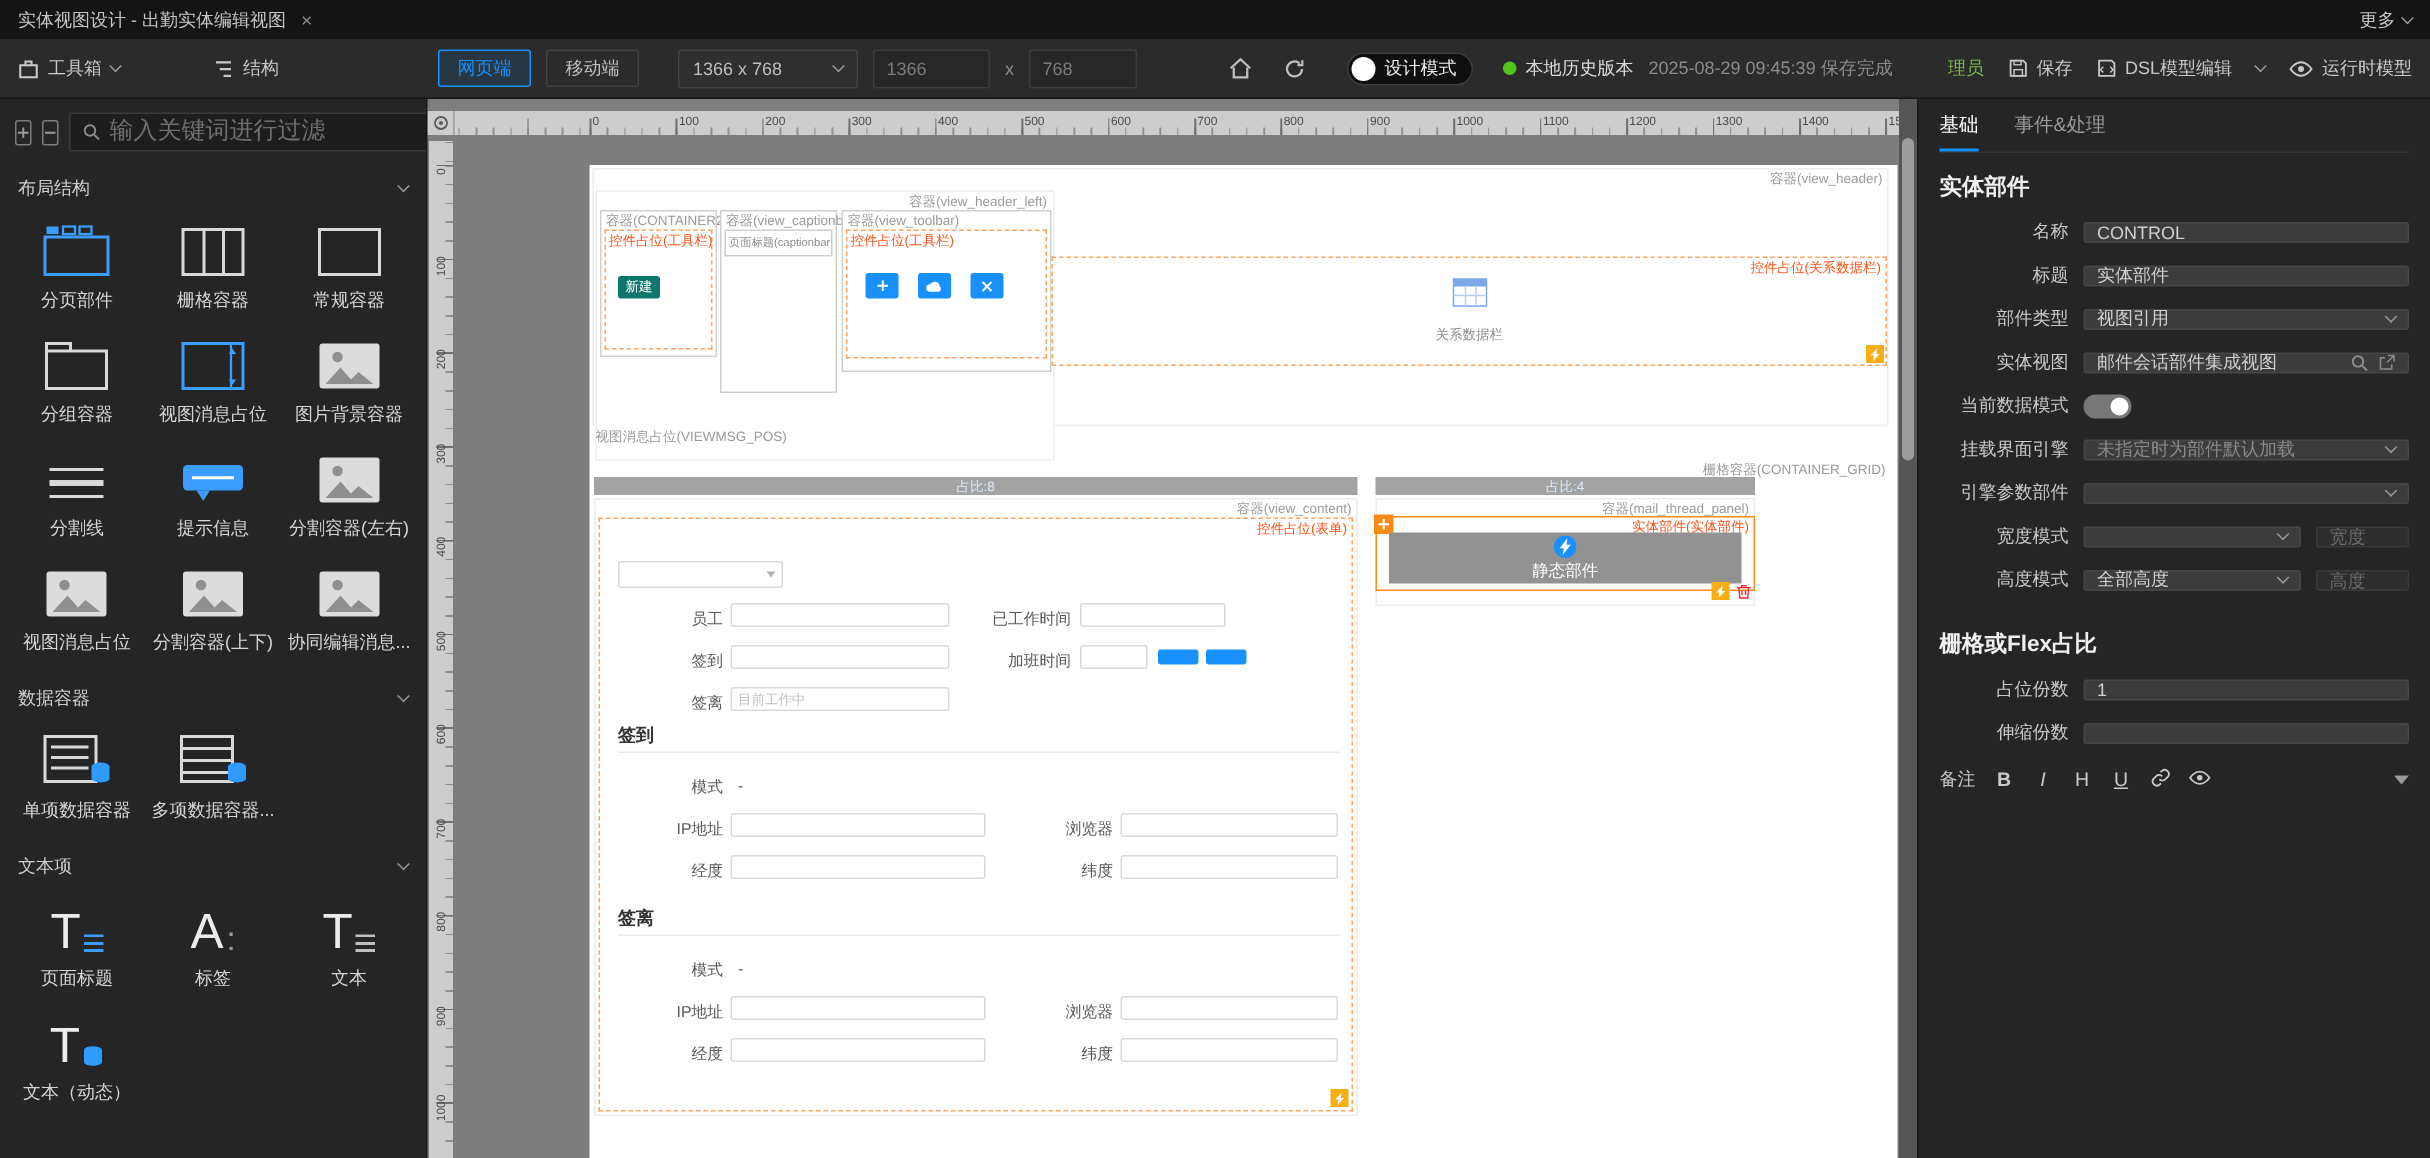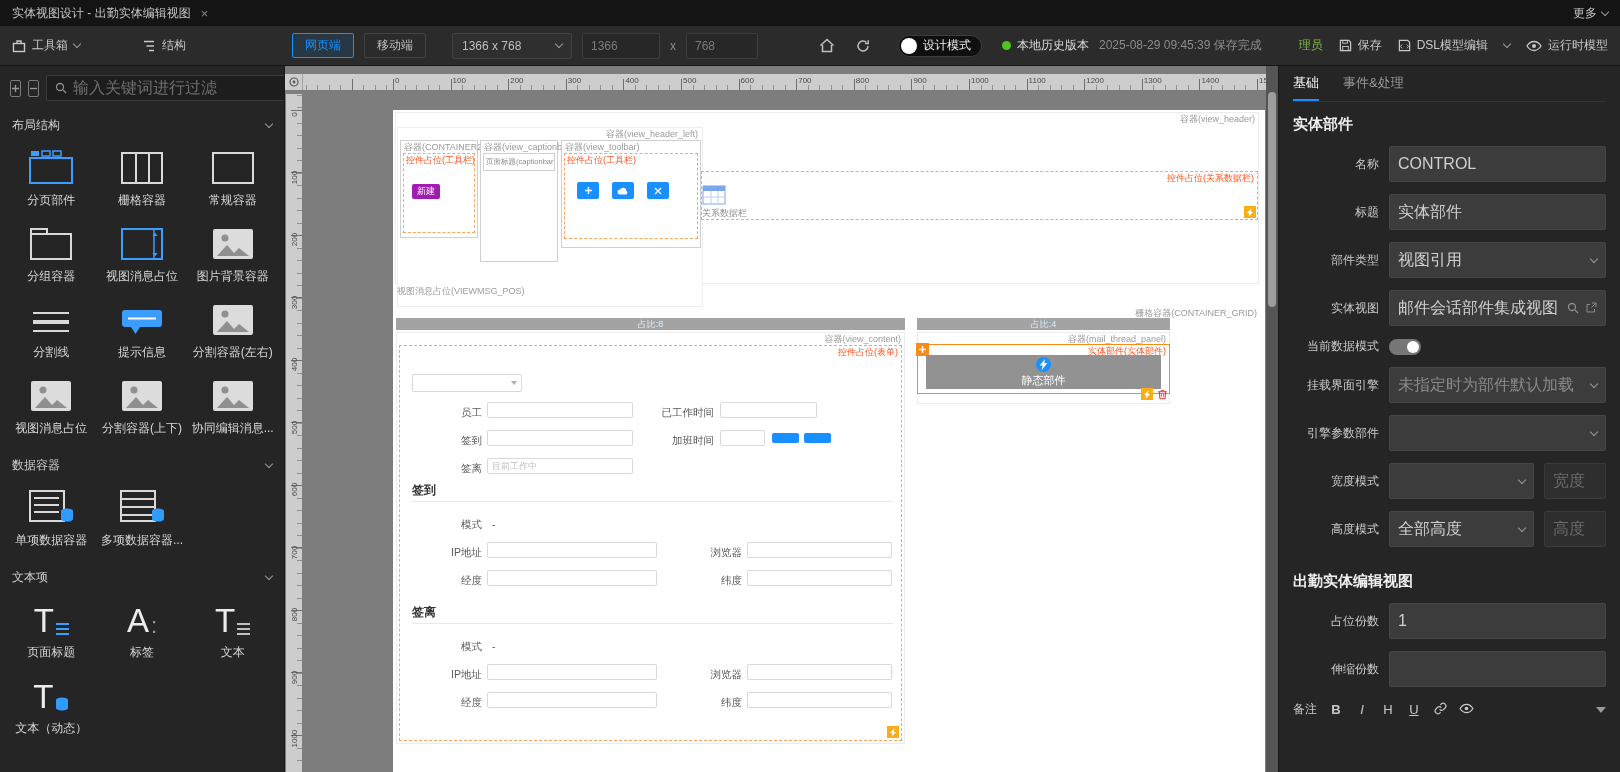--- a/index.html
+++ b/index.html
@@ -52,21 +52,21 @@
 .rt-vM{position:absolute;top:0;bottom:0;right:0;width:11px;background:repeating-linear-gradient(to bottom,#6f6f6f 0 1px,transparent 1px 62.5px);background-position-y:16px}
 .rlh{position:absolute;top:2px;font-size:8px;color:#4a4a4a;transform:translateX(2px)}
 .rlv{position:absolute;left:0;width:16px;text-align:center;font-size:8px;color:#4a4a4a;transform:rotate(-90deg)}
 .page{position:absolute;left:108px;top:44px;width:872px;bottom:0;background:#fff;z-index:1}
 .c-box{position:absolute;border:1px solid #d6d6d6;background:#fff}
 .c-label{position:absolute;font-size:9px;color:#9b9b9b;line-height:10px;white-space:nowrap}
 .c-label.tr{right:3px;top:1px}
 .c-label.tl{left:3px;top:1px}
 .ph-box{position:absolute;border:1px dashed #ffa45e;background:#fff}
 .ph-label{position:absolute;font-size:9px;color:#fa541c;line-height:10px;white-space:nowrap}
-.btn-blue{position:absolute;background:#a21caf;color:#fff;font-size:9px;border-radius:2px;display:flex;align-items:center;justify-content:center;cursor:pointer}
+.btn-blue{position:absolute;background:#0f766e;color:#fff;font-size:9px;border-radius:2px;display:flex;align-items:center;justify-content:center;cursor:pointer}
 .mini-btn{position:absolute;top:28px;width:22px;height:17px;background:#1890ff;border-radius:2px;display:flex;align-items:center;justify-content:center;cursor:pointer}
 .col-bar{position:absolute;height:12px;background:#a3a3a3;display:flex;align-items:center;justify-content:center;font-size:9px;color:#d8ecff}
 .f-label{position:absolute;font-size:10.5px;color:#595959;text-align:right;white-space:nowrap}
 .f-input{position:absolute;height:16px;border:1px solid #d9d9d9;border-radius:2px;background:#fff;font-size:9px;color:#555;padding:0 4px;display:flex;align-items:center}
 .f-ph{color:#bfbfbf}
 .f-section{position:absolute;font-size:12px;font-weight:bold;color:#333}
 .f-divider{position:absolute;height:1px;background:#e9e9e9}
 .caret-s{width:0;height:0;border-left:3px solid transparent;border-right:3px solid transparent;border-top:4px solid #b0b0b0}
 .pill{position:absolute;height:10px;width:27px;border-radius:2px;background:#1890ff;cursor:pointer}
 .entity-box{position:absolute;border:1px solid #fa8c16;background:#fff}
@@ -78,21 +78,21 @@
 .v-scroll{position:absolute;right:0;top:0;bottom:0;width:12px;background:#555}
 .v-thumb{position:absolute;left:2px;right:2px;top:26px;height:215px;background:#9d9d9d;border-radius:5px;cursor:grab}
 
 .props{flex:0 0 342px;background:#252526;border-left:1px solid #181818;padding:0 14px;display:flex;flex-direction:column;overflow:hidden}
 .ptabs{display:flex;gap:24px;height:36px;align-items:stretch;border-bottom:1px solid #333}
 .ptab{color:#9a9a9a;cursor:pointer;font-size:13px;display:flex;align-items:center;border-bottom:2px solid transparent}
 .ptab.active{color:#fff;border-bottom-color:#1890ff}
 .psec{font-size:15px;font-weight:bold;color:#efefef;margin:13px 0 12px}
 .prow{display:flex;align-items:center;margin-bottom:12px;gap:10px}
 .plabel{flex:0 0 86px;text-align:right;color:#c9c9c9;font-size:12px;white-space:nowrap}
-.pctl{flex:1;height:36px;background:#3c3c3c;border:1px solid #464646;border-radius:2px;color:#d0d0d0;display:flex;align-items:center;padding:0 8px;font-size:16px;min-width:0;gap:6px}
+.pctl{flex:1;height:14px;background:#3c3c3c;border:1px solid #464646;border-radius:2px;color:#d0d0d0;display:flex;align-items:center;padding:0 8px;font-size:12px;min-width:0;gap:6px}
 input.pctl{outline:none}
 input.pctl::placeholder{color:#6a6a6a}
 .pctl.select{justify-content:space-between;cursor:pointer}
 .pctl.disabled{background:#2e2e2e;color:#666;border-color:#3a3a3a}
 .pctl .val{flex:1;overflow:hidden;text-overflow:ellipsis;white-space:nowrap}
 .pnarrow{flex:0 0 62px}
 .pswitch{width:32px;height:16px;border-radius:9px;background:#777;position:relative;cursor:pointer}
 .pswitch i{position:absolute;right:2px;top:2px;width:12px;height:12px;background:#fff;border-radius:50%}
 .note-row{display:flex;align-items:center;gap:12px;margin-top:2px}
 .fmt{color:#c9c9c9;font-size:13px;cursor:pointer;width:14px;text-align:center}
@@ -499,23 +499,23 @@
                   </span>
                 <span class="mini-btn" style="left:82px">
                     <svg width="8" height="8" viewBox="0 0 8 8">
                       <path d="M1 1l6 6M7 1L1 7" stroke="#fff" stroke-width="1.4"></path>
                     </svg>
                   </span>
               </div>
             </div>
           </div>
 
-          <div class="ph-box" style="left:305px;top:58px;width:557px;height:49px">
+          <div class="ph-box" style="left:305px;top:58px;width:557px;height:73px">
             <span class="ph-label" style="right:3px;top:1px">控件占位(关系数据栏)</span>
-            <div style="position:absolute;left:0;right:0;top:13px;display:flex;flex-direction:column;align-items:flex-start;gap:2px">
+            <div style="position:absolute;left:0;right:0;top:13px;display:flex;flex-direction:column;align-items:center;gap:12px">
               <svg width="24" height="20" viewBox="0 0 24 20">
                   <rect x="1" y="1" width="22" height="18" fill="#fff" stroke="#7da7e8"></rect>
                   <rect x="1" y="1" width="22" height="5" fill="#7da7e8"></rect>
                   <line x1="1" y1="12" x2="23" y2="12" stroke="#b9cff2"></line>
                   <line x1="9" y1="6" x2="9" y2="19" stroke="#b9cff2"></line>
                   <line x1="16" y1="6" x2="16" y2="19" stroke="#b9cff2"></line>
                 </svg>
               <span style="font-size:9px;color:#8c8c8c">关系数据栏</span>
             </div>
             <span class="badge" style="right:1px;bottom:1px">
@@ -707,21 +707,21 @@
       </div>
       <div class="prow">
         <span class="plabel">高度模式</span>
         <span class="pctl select">
           <span class="val">全部高度</span>
           <span class="chev"></span>
         </span>
         <input class="pctl pnarrow disabled" disabled="" placeholder="高度" style="">
       </div>
 
-      <div class="psec">出勤实体编辑视图</div>
+      <div class="psec">栅格或Flex占比</div>
 
       <div class="prow">
         <span class="plabel">占位份数</span>
         <input class="pctl" value="1" style="">
       </div>
       <div class="prow">
         <span class="plabel">伸缩份数</span>
         <input class="pctl" style="">
       </div>
 

